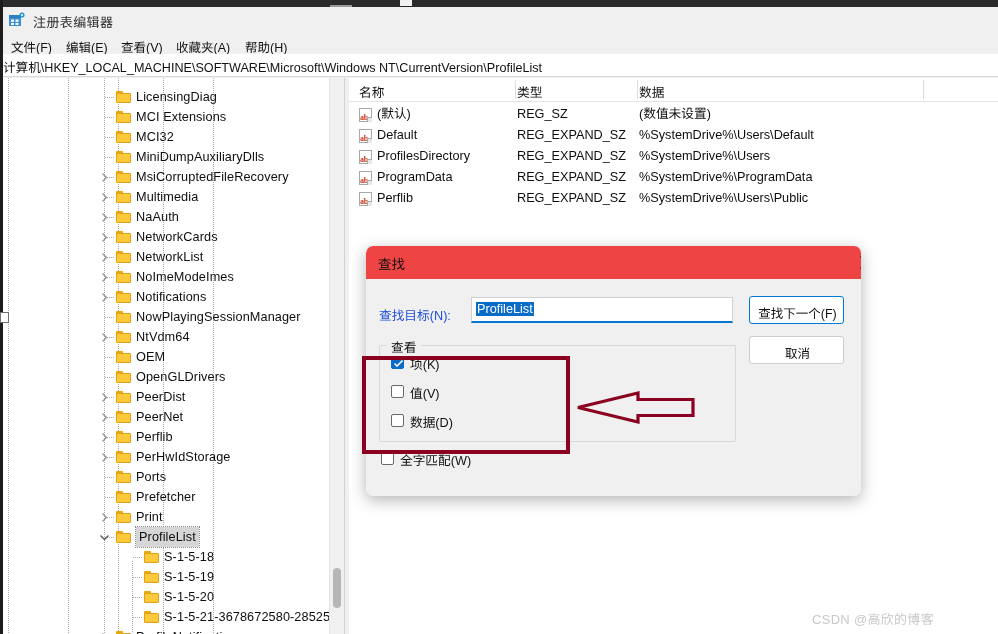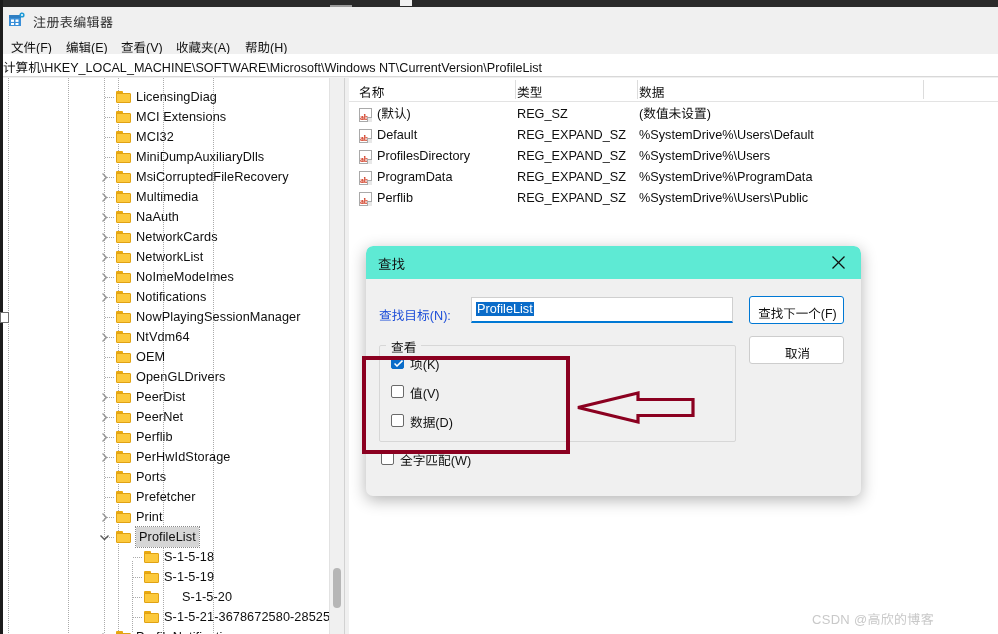--- a/index.html
+++ b/index.html
@@ -63,21 +63,21 @@
   .abicon{position:absolute;left:10px;top:4px;width:13px;height:14px;background:#ffffff;border:1px solid #a9a9a9;box-sizing:border-box;}
   .abicon .ab{position:absolute;left:0px;top:-2px;font-size:8px;font-weight:bold;color:#d0341a;font-family:"Liberation Serif",serif;letter-spacing:-.3px;}
   .abicon .fold{position:absolute;right:-1px;bottom:-1px;width:4px;height:4px;background:#e8e8e8;border-left:1px solid #a9a9a9;border-top:1px solid #a9a9a9;}
   .vname{position:absolute;left:28px;font-size:12.7px;color:#0e0e0e;}
   .vtype{position:absolute;left:168px;font-size:12.7px;color:#0e0e0e;}
   .vdata{position:absolute;left:290px;font-size:12.7px;color:#0e0e0e;}
 
   
   #finddlg{position:absolute;left:363px;top:239px;width:495px;height:250px;
      background:#f0f0f0;border-radius:7px;box-shadow:0 4px 16px rgba(0,0,0,.30);overflow:hidden;z-index:20;}
-  #find-title{position:absolute;left:0;top:0;width:495px;height:33px;background:#5eead4;border-radius:7px 7px 0 0;}
+  #find-title{position:absolute;left:0;top:0;width:495px;height:33px;background:#ef4444;border-radius:7px 7px 0 0;padding-left:28px;}
   #find-title-text{position:absolute;left:12px;top:7px;font-size:13.5px;color:#101010;}
   #find-close{position:absolute;right:0;top:0;width:44px;height:33px;cursor:default;}
   #find-close svg{position:absolute;left:15px;top:10px;}
   #find-body{position:absolute;left:0;top:33px;width:495px;height:210px;background:#f0f0f0;}
   #lbl-target{position:absolute;left:13px;top:26px;font-size:12.7px;color:#1d4ed8;}
   #find-input{position:absolute;left:105px;top:18px;width:262px;height:26px;background:#ffffff;
      border:1px solid #cfcfcf;border-bottom:2px solid #0078d4;box-sizing:border-box;cursor:text;}
   #find-input-val{position:absolute;left:4px;top:4px;font-size:12.7px;color:#ffffff;background:#0a6cc9;padding:0 1px;}
   #btn-next{position:absolute;left:383px;top:17px;width:95px;height:28px;background:#ffffff;
      border:1px solid #0078d4;border-radius:3px;box-sizing:border-box;cursor:default;}
@@ -419,21 +419,21 @@
             <span class="body"></span>
           </span>
           <span class="lbl" style="left: 161px;">S-1-5-19</span>
         </div>
         <div class="trow" style="top: 509px;">
           <div class="tick" style="left: 130px; top: 10px; width: 9px;"></div>
           <span class="folder" style="left: 141px;">
             <span class="tab"></span>
             <span class="body"></span>
           </span>
-          <span class="lbl" style="left: 179px;">S-1-5-20</span>
+          <span class="lbl" style="left: 161px;">S-1-5-20</span>
         </div>
         <div class="trow" style="top: 529px;">
           <div class="tick" style="left: 130px; top: 10px; width: 9px;"></div>
           <span class="folder" style="left: 141px;">
             <span class="tab"></span>
             <span class="body"></span>
           </span>
           <span class="lbl" style="left: 161px;">S-1-5-21-3678672580-2852545</span>
         </div>
         <div class="trow" style="top: 549px;">

